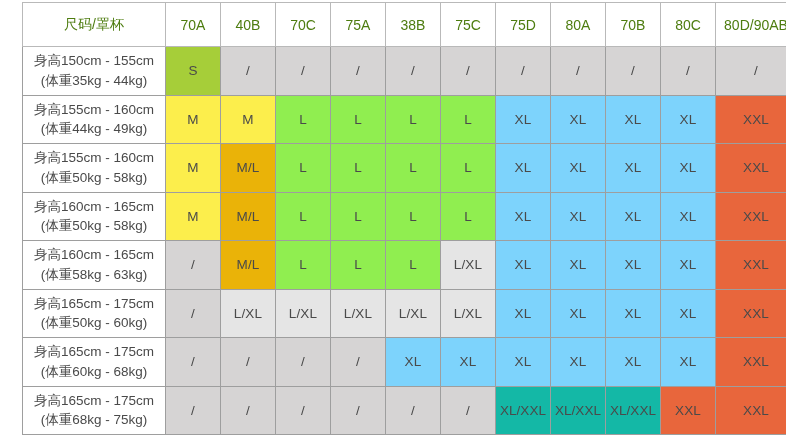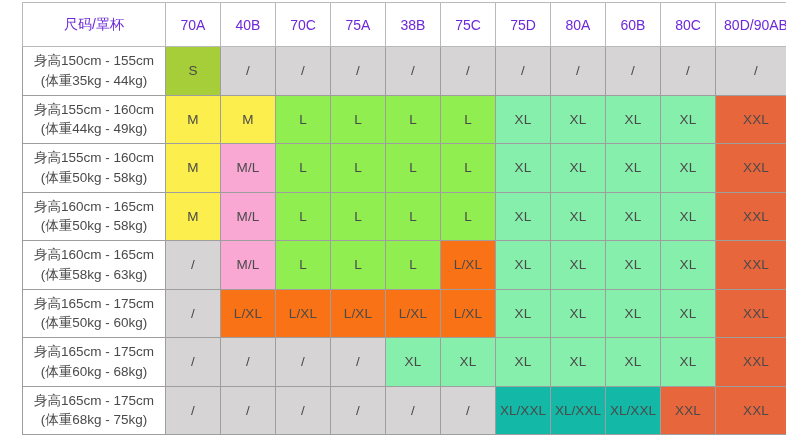--- a/index.html
+++ b/index.html
@@ -33,21 +33,21 @@
   }
   
   col.c-label{width:143px;}
   col.c-cup{width:55px;}
   col.c-cup-wide{width:81px;}
 
   
   tr.header-row{height:44px;}
   tr.header-row th{
     background:#ffffff;
-    color:#6d28d9;
+    color:#4d7c0f;
     font-weight:400;
     font-size:14px;
     border-color:#b9b9b9;
     margin-left:36px;
   }
   th.corner-head{font-size:14px;}
 
   
   tr.data-row{height:48.5px;}
   td.row-label{
@@ -60,23 +60,23 @@
     margin-left:32px;
   }
   td.row-label .ln{display:block;white-space:nowrap;}
 
   
   td.v{font-size:13.5px;letter-spacing:.2px;}
   td.v-na   {background:#d6d4d4;color:#6d6d6d;}
   td.v-s    {background:#a6ce39;color:#5d6f24;}
   td.v-m    {background:#fcee4c;color:#57553b;}
   td.v-l    {background:#90ee50;color:#4c6b34;}
-  td.v-ml   {background:#f9a8d4;color:#ffffff;}
-  td.v-lxl  {background:#f97316;color:#ffffff;}
-  td.v-xl   {background:#86efac;color:#5d5440;}
+  td.v-ml   {background:#eab308;color:#ffffff;}
+  td.v-lxl  {background:#e5e5e5;color:#ffffff;}
+  td.v-xl   {background:#7dd3fc;color:#5d5440;}
   td.v-xxl  {background:#e8663c;color:#ffffff;}
   td.v-xlxxl{background:#14b8a6;color:#ffffff;font-size:12.5px;letter-spacing:0;}
 </style>
 </head>
 <body>
 
 <div id="size-chart-wrap">
   <table class="size-chart">
     <colgroup>
       <col class="c-label">
@@ -96,21 +96,21 @@
       <tr class="header-row">
         <th class="corner-head">尺码/罩杯</th>
       <th class="cup-head">70A</th>
           <th class="cup-head">40B</th>
           <th class="cup-head">70C</th>
           <th class="cup-head">75A</th>
           <th class="cup-head">38B</th>
           <th class="cup-head">75C</th>
           <th class="cup-head">75D</th>
           <th class="cup-head">80A</th>
-          <th class="cup-head">60B</th>
+          <th class="cup-head">70B</th>
           <th class="cup-head">80C</th>
           <th class="cup-head">80D/90AB</th>
         </tr>
     </thead>
     <tbody>
         <tr class="data-row">
           <td class="row-label">
             <span class="ln">身高150cm - 155cm</span>
             <span class="ln">(体重35kg - 44kg)</span>
           </td>

